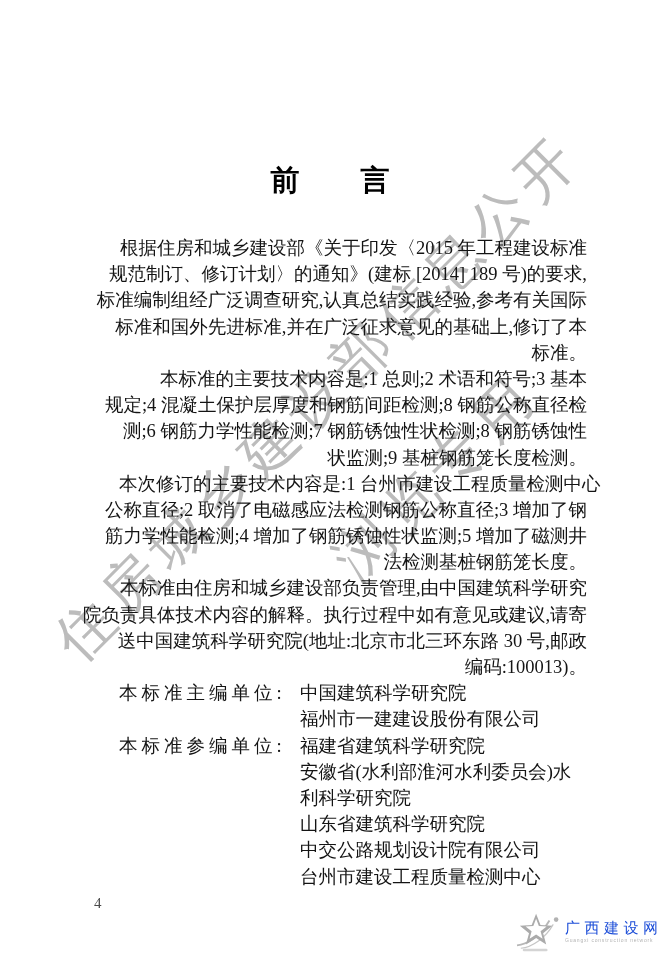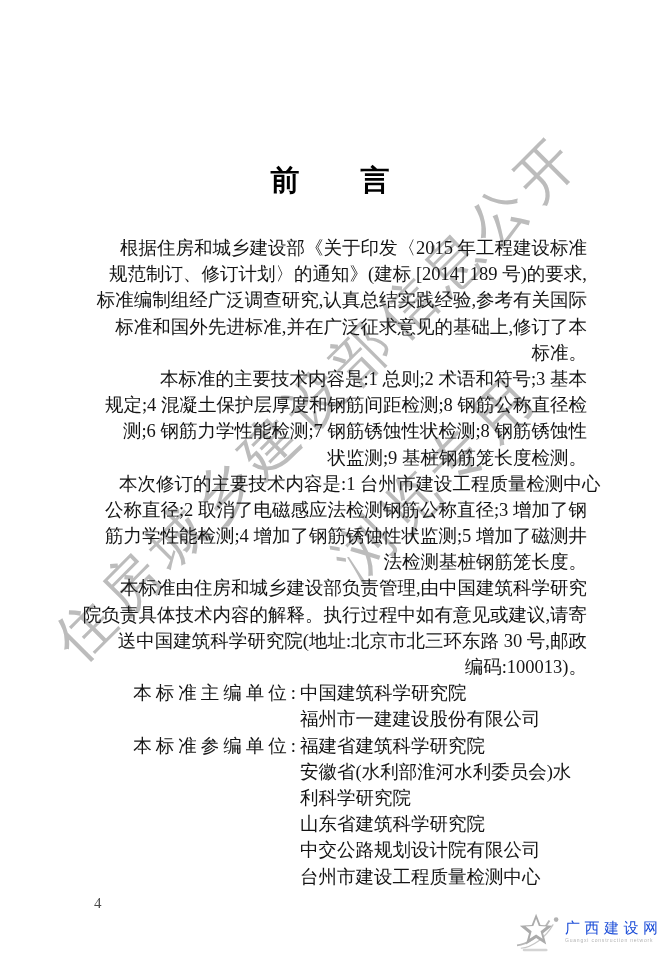--- a/index.html
+++ b/index.html
@@ -30,21 +30,21 @@
   .content {
     position:absolute; z-index:2; left:82px; top:235px; width:505px;
     font-size:18.5px; line-height:26.2px; color:#141414;
   }
   .line { white-space:pre; height:26.2px;text-align:right; }
   .indent { padding-left:37px; }
 
   .ed-row { display:flex; height:26.2px; }
   .ed-label {
     display:inline-block; width:181px; margin-left:37px;
-    letter-spacing:4px; white-space:pre; flex:none;text-align:right;
+    letter-spacing:4px; white-space:pre; flex:none;
   }
   .ed-value { white-space:pre; }
 
   .page-num {
     position:absolute; z-index:2; left:94px; top:895px;
     font-size:15px; color:#4a4a4a;
   }
 
   
   .logo { position:absolute; z-index:2; left:515px; top:910px; width:142px; height:44px; display:flex; align-items:center; }

